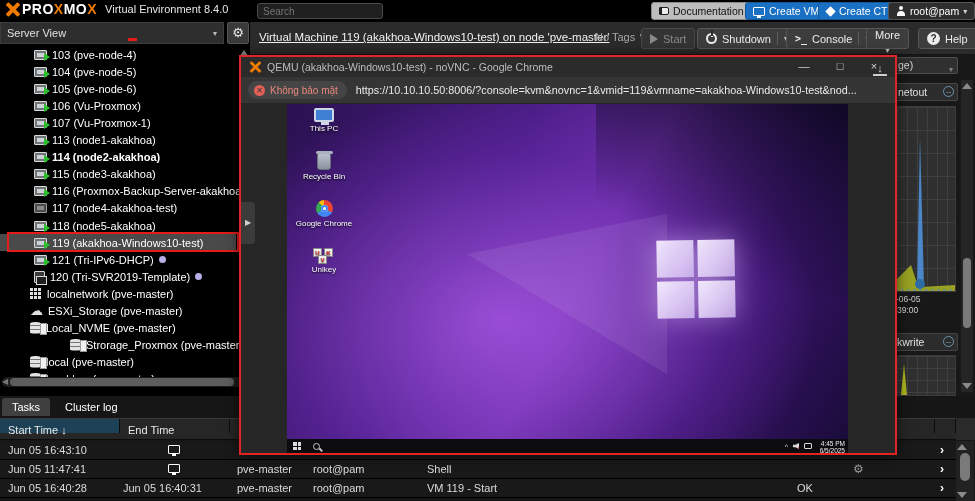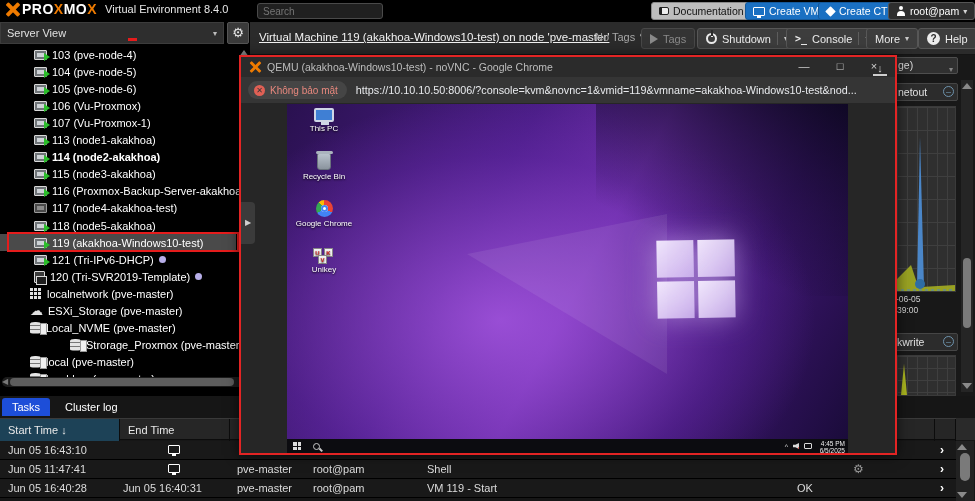--- a/index.html
+++ b/index.html
@@ -98,24 +98,24 @@
   .xlab1 { left:896px; top:294px; } .xlab2 { left:897px; top:305px; }
   .vscroll-rp { position:absolute; left:961px; top:80px; width:12px; height:312px; background:#252525; z-index:2; }
   .vscroll-rp .thumb { position:absolute; left:2px; top:178px; width:8px; height:70px; background:#7a7a7a; border-radius:4px; }
   .sb-ar { position:absolute; left:1px; width:0; height:0; border-left:5px solid transparent; border-right:5px solid transparent; }
   .sb-ar.up { top:3px; border-bottom:6px solid #8a8a8a; }
   .sb-ar.dn { bottom:3px; border-top:6px solid #8a8a8a; }
 
   
   .bottom { position:absolute; left:0; top:396px; width:975px; height:105px; background:#161616; z-index:3; }
   .tab { position:absolute; top:2px; height:18px; font-size:11px; display:flex; align-items:center; padding:0 10px; color:#fff; cursor:pointer; border-radius:3px 3px 0 0; }
-  .tab.active { background:#1d4ed8; }
+  .tab.active { background:#404040; }
   .tab.plain { left:55px; }
   .thead { position:absolute; left:0; top:22px; width:956px; height:22px; background:#262626; border-top:1px solid #3a3a3a; border-bottom:1px solid #0c0c0c; color:#e8e8e8; font-size:11px; }
-  .th-cell { position:absolute; top:0; height:22px; line-height:22px; padding-left:8px; border-right:1px solid #0c0c0c; }
+  .th-cell { position:absolute; top:0; height:14px; line-height:22px; padding-left:8px; border-right:1px solid #0c0c0c; }
   .th-start { left:0; width:120px; background:#1d4257; }
   .th-end { left:120px; width:110px; }
   .th-sp1 { left:230px; width:705px; } .th-sp2 { left:935px; width:21px; }
   .thead-spacer { position:absolute; left:956px; top:22px; width:19px; height:22px; background:#2a2a2a; }
   .trow { position:absolute; left:0; width:956px; height:19px; background:#191919; border-bottom:1px solid #000; color:#dcdcdc; font-size:11px; }
   .tcell { position:absolute; top:0; height:19px; line-height:19px; white-space:nowrap; }
   .c-start { left:8px; } .c-end { left:123px; } .c-node { left:237px; } .c-user { left:313px; } .c-desc { left:427px; }
   .c-status { left:770px; width:70px; text-align:center; }
   .c-chevron { left:940px; color:#fff; font-weight:bold; font-size:12px; }
   .end-ico { position:absolute; left:168px; top:4px; }
@@ -302,35 +302,35 @@
       <span class="thumb"></span>
       <span class="ar r">▶</span>
     </div>
   </div>
 
   <div class="mainhead">
     <div class="vm-title">Virtual Machine 119 (akakhoa-Windows10-test) on node 'pve-master'</div>
     <div class="no-tags"><span>No Tags</span><span class="pencil">✎</span></div>
     <div class="mh-btn disabled" style="left:391px;">
         <span class="play-tri"></span>
-        <span>Tags</span>
+        <span>Start</span>
       </div>
     <div class="mh-btn" style="left:447px;">
         <span class="ic-power"></span>
         <span>Shutdown</span>
         <span class="sep"></span>
         <span class="chev">▾</span>
       </div>
     <div class="mh-btn" style="left:536px;">
         <span class="ic-term">&gt;_</span>
         <span>Console</span>
         <span class="sep"></span>
         <span class="chev">▾</span>
       </div>
-    <div class="mh-btn" style="left:616px;">
+    <div class="mh-btn" style="left:616px;flex-direction:column;">
         <span>More</span>
         <span class="chev">▾</span>
       </div>
     <div class="mh-btn" style="left:668px;">
         <span class="ic-q">?</span>
         <span>Help</span>
       </div>
   </div>
 
   <div class="maincontent"></div>

